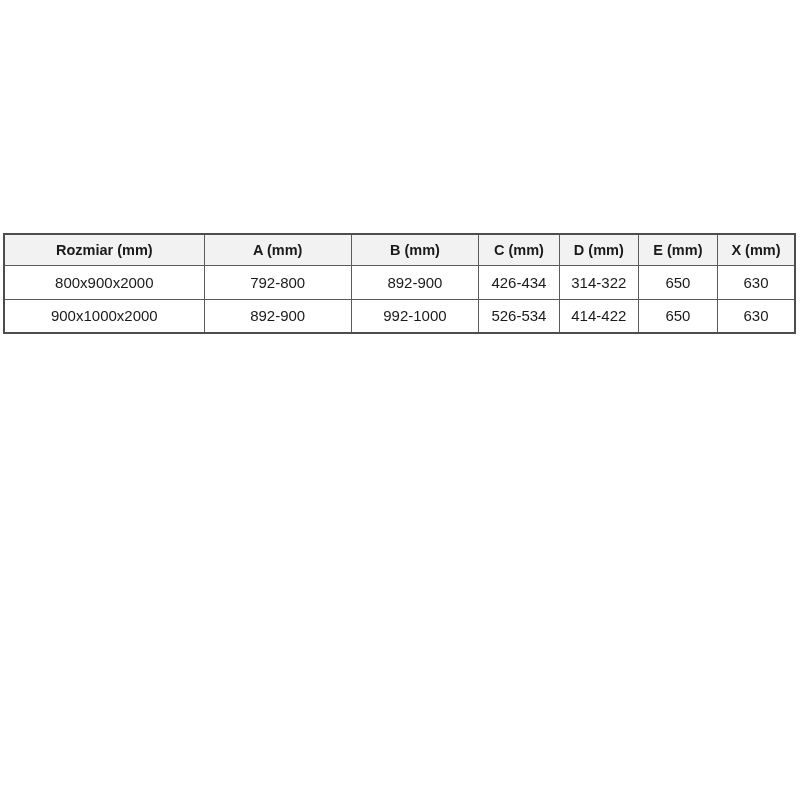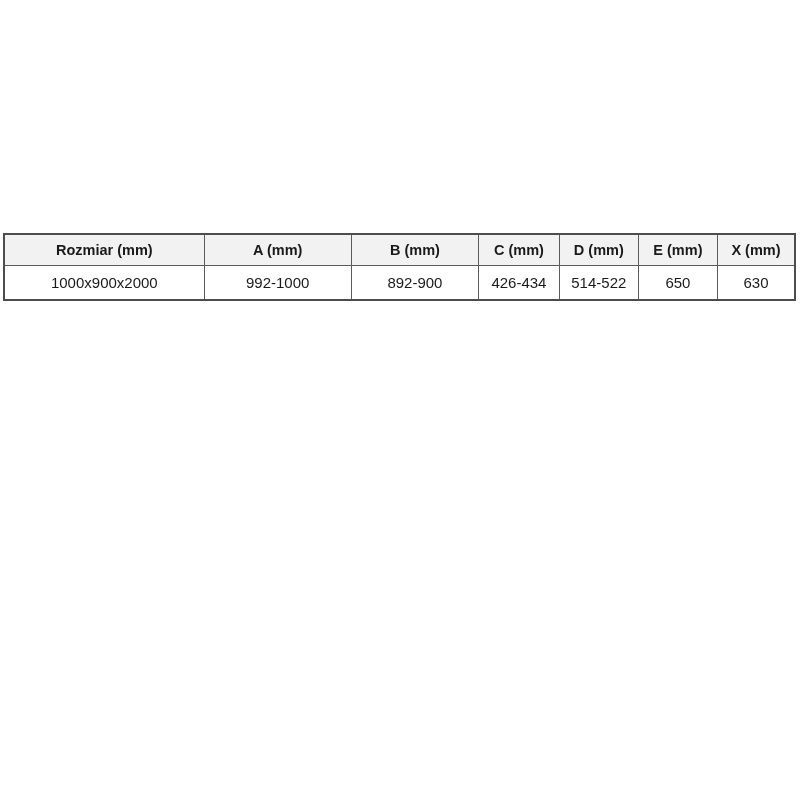--- a/index.html
+++ b/index.html
@@ -77,23 +77,32 @@
         <th>A (mm)</th>
         <th>B (mm)</th>
         <th>C (mm)</th>
         <th>D (mm)</th>
         <th>E (mm)</th>
         <th>X (mm)</th>
       </tr>
     </thead>
     <tbody>
       <tr>
-        <td>1000x900x2000</td>
-        <td>992-1000</td>
+        <td>800x900x2000</td>
+        <td>792-800</td>
         <td>892-900</td>
         <td>426-434</td>
-        <td>514-522</td>
+        <td>314-322</td>
+        <td>650</td>
+        <td>630</td>
+      </tr>
+      <tr>
+        <td>900x1000x2000</td>
+        <td>892-900</td>
+        <td>992-1000</td>
+        <td>526-534</td>
+        <td>414-422</td>
         <td>650</td>
         <td>630</td>
       </tr>
     </tbody>
   </table>
 </div>
 
 </body></html>

